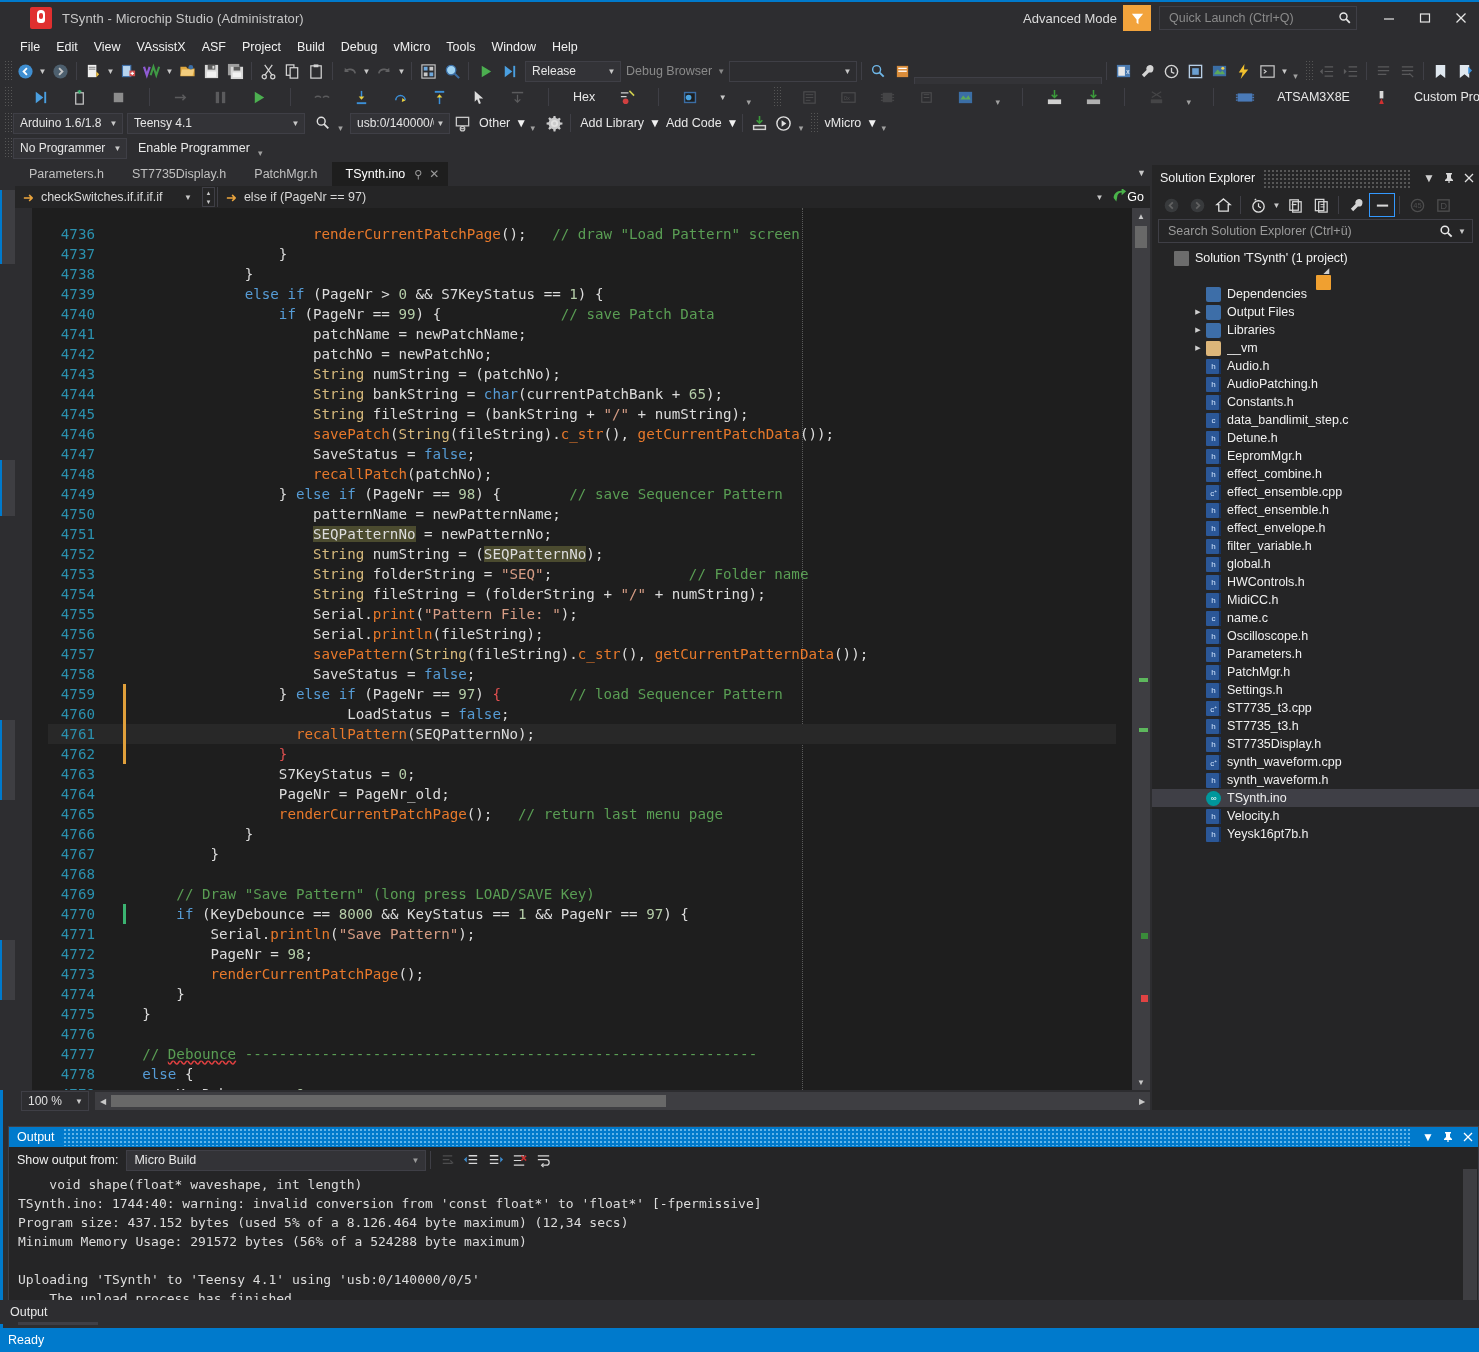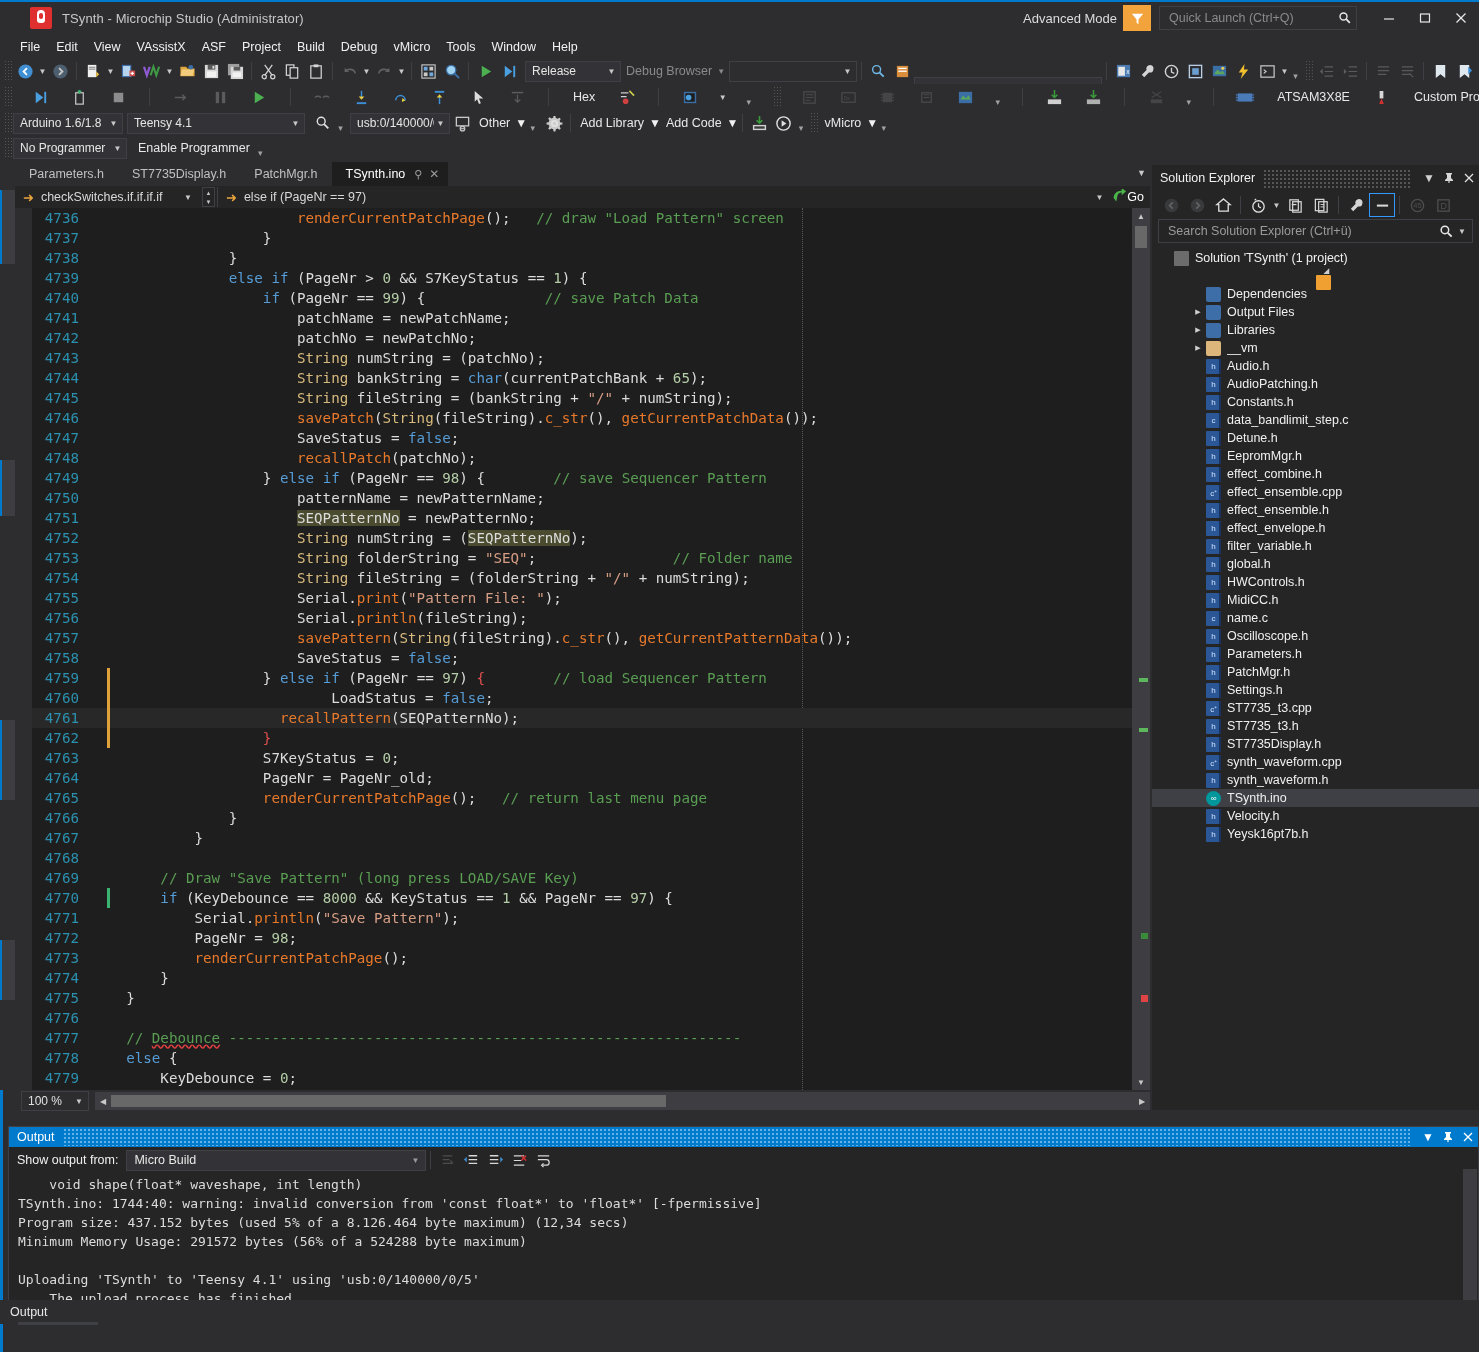--- a/index.html
+++ b/index.html
@@ -112,21 +112,21 @@
   .spinner div { flex:1; display:flex; align-items:center; justify-content:center; color:#c8c8c8; font-size:6px; }
   .nav-sep { width:1px; height:20px; background:#3f3f46; }
   .go-btn { margin-left:auto; display:flex; align-items:center; padding-right:6px; }
   .go-btn .golabel { color:#ffffff; font-size:12.5px; }
 
   
   .editor { position:absolute; left:15px; top:208px; width:1135px; height:882px; background:#1e1e1e; overflow:hidden; }
   .ed-left-margin { position:absolute; left:0; top:0; width:17px; height:882px; background:#2d2d30; }
   .code-area { position:absolute; left:17px; top:0; width:1100px; height:882px; }
   pre.code {
-    margin:0; padding:0;
+    margin:16px; padding:0;
     font-family:"DejaVu Sans Mono","Liberation Mono",monospace;
     font-size:14.2px; line-height:20px; color:#dcdcdc; white-space:pre;
   }
   .ln { display:inline-block; width:60px; text-align:right; color:#2b91af; padding-right:13px;
         font-family:"DejaVu Sans Mono",monospace; }
   .row { height:20px; position:relative; }
   .row.cur { background:#282828; }
   .chg-mod { position:absolute; left:75px; top:0; width:3px; height:20px; background:#e0a03b; }
   .chg-save { position:absolute; left:75px; top:0; width:3px; height:20px; background:#3bb371; }
   
@@ -1180,13 +1180,16 @@
     <div class="out-hbar">
       <span class="lb">◀</span>
     </div>
   </div>
 
   <div class="bottomtabs" id="bottomtabs">
       <div class="btab">Output</div>
     </div>
   <div class="btab-underline"></div>
 
+  <div class="statusbar">
+    <span class="status-text">Ready</span>
+  </div>
 </div>
 
 </body></html>

